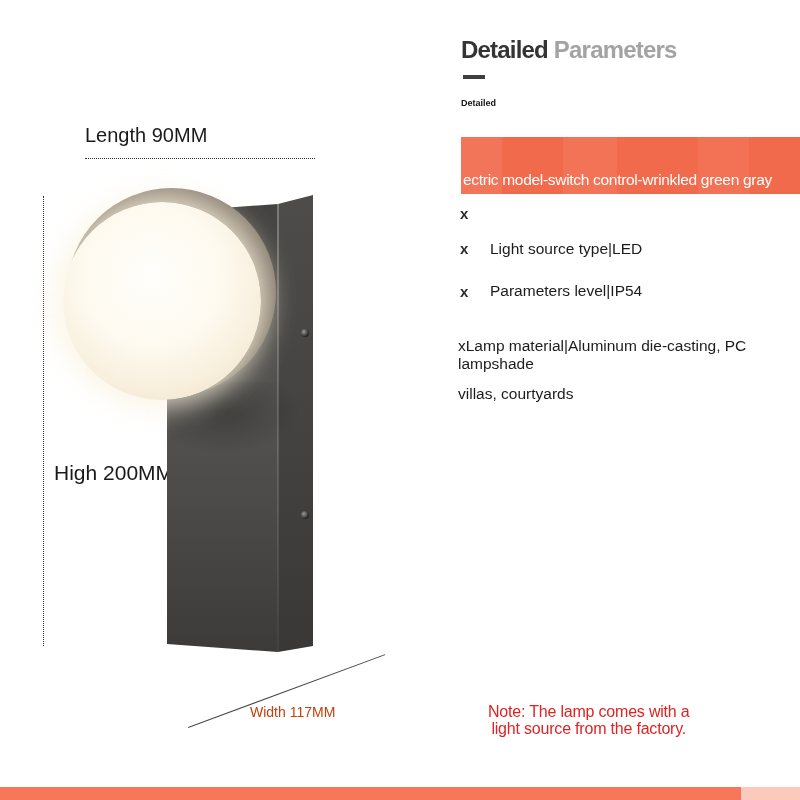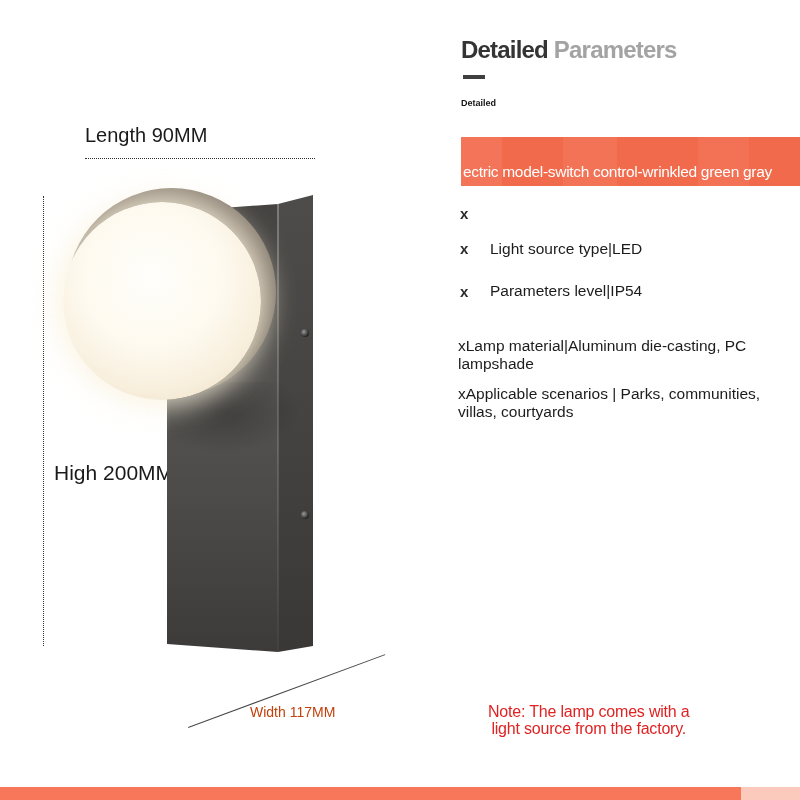--- a/index.html
+++ b/index.html
@@ -39,21 +39,21 @@
     box-shadow:0 0 28px 6px rgba(250,242,222,.85); }
 
   
   .title { position:absolute; left:461px; top:36px; font-size:24px; font-weight:bold;
            letter-spacing:-0.8px; white-space:nowrap; }
   .title .t1 { color:#343434; }
   .title .t2 { color:#a3a3a3; }
   .title-bar { position:absolute; left:463px; top:75px; width:22px; height:4px; background:#3f3f3f; }
   .subtitle { position:absolute; left:461px; top:98px; font-size:9px; font-weight:bold; color:#141414; }
 
-  .banner { position:absolute; left:461px; top:137px; width:339px; height:49px;
+  .banner { position:absolute; left:461px; top:137px; width:339px; height:57px;
     background:
       linear-gradient(90deg, rgba(255,255,255,.07) 0 12%, rgba(255,255,255,0) 12% 30%,
         rgba(255,255,255,.06) 30% 46%, rgba(255,255,255,0) 46% 70%,
         rgba(255,255,255,.05) 70% 85%, rgba(255,255,255,0) 85%),
       #f26a4c;
     color:#ffffff; font-size:15.5px; letter-spacing:-0.3px;
     display:flex; align-items:flex-end; padding:0 0 5px 2px;
     white-space:nowrap; overflow:hidden; }
 
   .specs { position:absolute; left:458px; top:205px; }
@@ -122,21 +122,20 @@
       </div>
     </div>
   </div>
 
   <div class="paras">
     <div class="para">
       <div>xLamp material|Aluminum die-casting, PC</div>
       <div>lampshade</div>
     </div>
     <div class="para">
-      <div>xApplicable scenarios | Parks, communities,</div>
       <div>villas, courtyards</div>
     </div>
   </div>
 
   <div class="note">
     <div>Note: The lamp comes with a</div>
     <div>light source from the factory.</div>
   </div>
 
   <div class="bottom-bar"></div>

